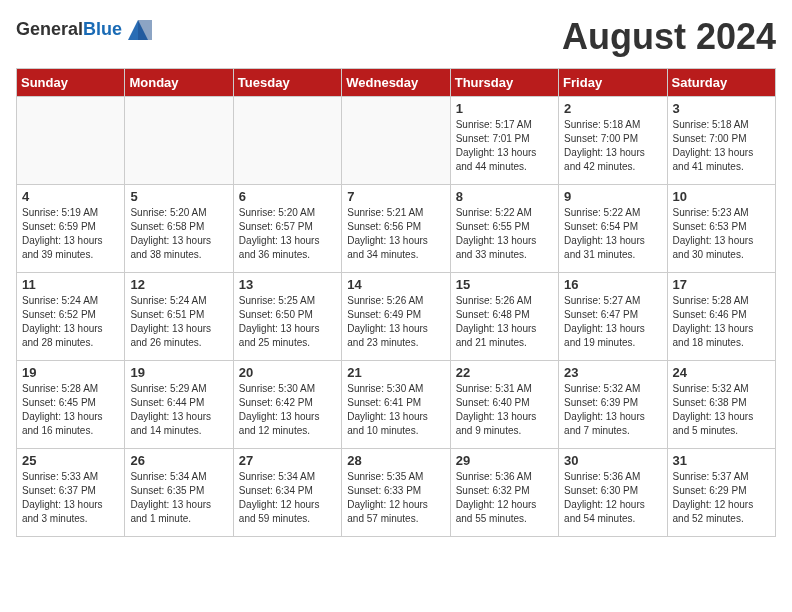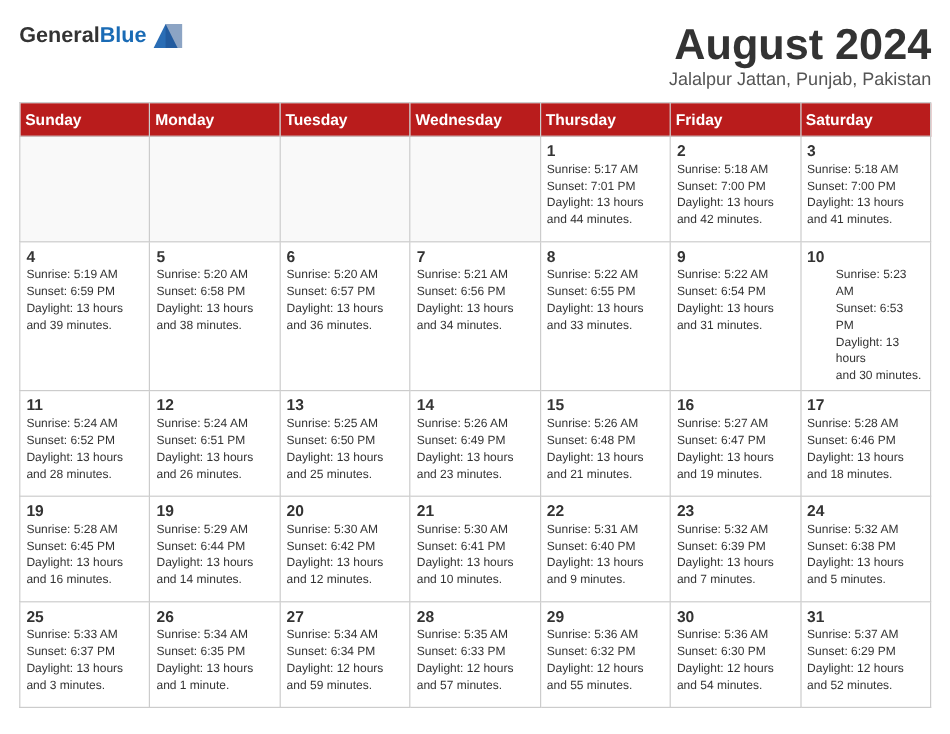--- a/index.html
+++ b/index.html
@@ -98,21 +98,20 @@
       <span class="logo-general">General</span>
       <span class="logo-blue">Blue</span>
     </div>
     <svg class="logo-icon" viewBox="0 0 28 28">
       <polygon points="4,24 14,4 24,24" fill="#2a6db5"></polygon>
       <polygon points="14,4 28,4 28,24 14,24" fill="#1a4a8a" opacity="0.5"></polygon>
     </svg>
   </div>
   <div class="title-section">
     <div class="month-title">August 2024</div>
-    <div class="location-title">Jalalpur Jattan, Punjab, Pakistan</div>
   </div>
 </div>
 
 <table>
   <thead>
     <tr>
     <th>Sunday</th>
         <th>Monday</th>
         <th>Tuesday</th>
         <th>Wednesday</th>
@@ -187,21 +186,21 @@
         </td>
         <td>
           <span class="day-num">9</span>
           <div class="day-info" style="white-space: pre-line;">Sunrise: 5:22 AM
 Sunset: 6:54 PM
 Daylight: 13 hours
 and 31 minutes.</div>
         </td>
         <td>
           <span class="day-num">10</span>
-          <div class="day-info" style="white-space: pre-line; margin-left: 24px;">Sunrise: 5:23 AM
+          <div class="day-info" style="white-space: pre-line;">Sunrise: 5:23 AM
 Sunset: 6:53 PM
 Daylight: 13 hours
 and 30 minutes.</div>
         </td>
       </tr>
       <tr>
         <td>
           <span class="day-num">11</span>
           <div class="day-info" style="white-space: pre-line;">Sunrise: 5:24 AM
 Sunset: 6:52 PM

